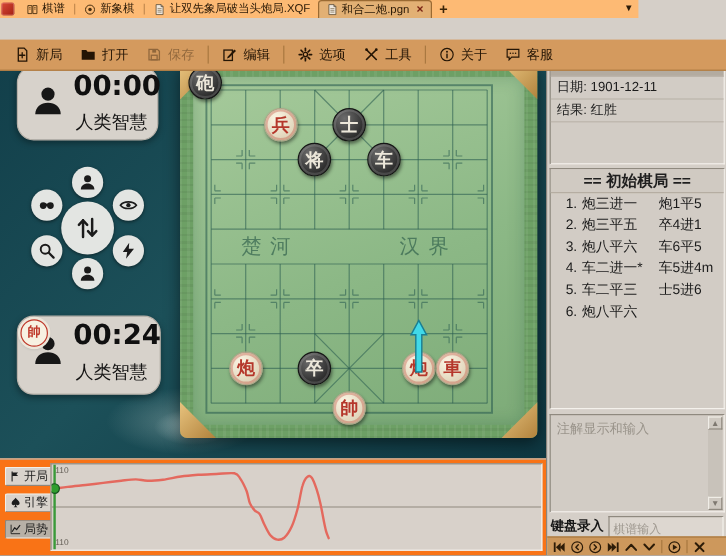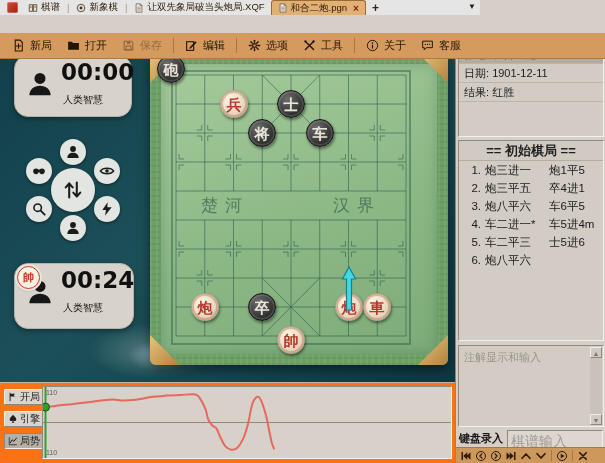--- a/index.html
+++ b/index.html
@@ -1,22 +1,22 @@
 <!DOCTYPE html>
 <html><head>
 <meta charset="utf-8">
 <style>
   html,body{margin:0;padding:0;background:#888;}
   *{box-sizing:border-box;}
   .stage{position:relative;width:605px;height:463px;overflow:hidden;
     font-family:"Liberation Sans","DejaVu Sans",sans-serif;background:#d5cfc8;}
 
   
-  .tabbar{position:absolute;left:0;top:0;width:480px;height:15px;background:#e5e5e5;
-    display:flex;align-items:center;font-size:9.5px;color:#2b1a07;z-index:6;padding-left:6px;}
+  .tabbar{position:absolute;left:0;top:0;width:532px;height:15px;background:#fdba74;
+    display:flex;align-items:center;font-size:9.5px;color:#2b1a07;z-index:6;padding-left:0;}
   .appicon{width:11px;height:11px;border-radius:2px;margin:0 4px 0 1px;
     background:linear-gradient(135deg,#d94a38,#a31f12);box-shadow:inset 0 0 0 1px rgba(255,255,255,.25);}
   .tab{display:flex;align-items:center;gap:3px;padding:0 6px;height:15px;cursor:default;white-space:nowrap;}
   .tab.active{background:#e2b074;border:1px solid #9a6a33;border-bottom:none;border-radius:3px 3px 0 0;}
   .tab .ticon{display:inline-flex;width:10px;height:10px;color:#4a3010;}
   .tab .tclose{color:#7a2414;font-weight:bold;margin-left:3px;font-size:10px;}
   .tsep{color:rgba(90,50,10,.45);padding:0 1px;}
   .newtab{padding:0 6px;font-size:12px;font-weight:bold;color:#3a2408;}
   .tab-overflow{position:absolute;right:4px;top:2px;font-size:8px;color:#2b1a07;}
 
@@ -34,21 +34,21 @@
   .lotus1{position:absolute;left:88px;top:282px;width:130px;height:56px;border-radius:50%;
     background:radial-gradient(ellipse at center,rgba(225,238,232,.30),rgba(225,238,232,0) 70%);}
   .lotus2{position:absolute;left:128px;top:300px;width:64px;height:30px;border-radius:50%;
     background:radial-gradient(ellipse at center,rgba(240,248,244,.35),rgba(240,248,244,0) 70%);}
 
   .pcard{position:absolute;width:118px;height:62px;background:#d7d2cb;border:1px solid #b7b1a9;
     border-radius:14px;box-shadow:0 2px 5px rgba(0,0,0,.35);text-align:right;}
   .pcard .person{position:absolute;left:10px;top:13px;width:30px;height:34px;color:#171717;}
   .pcard .ptime{position:absolute;left:46px;top:3px;width:68px;font-family:"DejaVu Sans",sans-serif;
     font-size:23px;font-weight:bold;color:#101010;letter-spacing:0px;}
-  .pcard .pname{position:absolute;left:48px;top:37px;font-size:10px;color:#141414;}
+  .pcard .pname{position:absolute;left:48px;top:37px;font-size:15px;color:#141414;}
   .badge{position:absolute;width:23px;height:23px;border-radius:50%;background:#f7f1e2;
     border:1.5px solid #bf392b;box-shadow:0 0 0 2px #ece6da,0 1px 3px rgba(0,0,0,.4);
     color:#bf392b;font-size:11px;font-weight:bold;text-align:center;line-height:21px;z-index:3;}
 
   .clusterbtn{position:absolute;border-radius:50%;background:#e3e5e2;display:flex;align-items:center;
     justify-content:center;color:#1b1b1b;box-shadow:0 1px 3px rgba(0,0,0,.5);}
   .clusterbtn.small{width:26px;height:26px;}
   .clusterbtn.big{width:44px;height:44px;}
   .clusterbtn .icn{display:inline-flex;}
 
@@ -92,21 +92,21 @@
   .annbox textarea{position:absolute;left:1px;top:1px;width:131px;height:78px;border:none;outline:none;
     background:transparent;resize:none;font-family:inherit;font-size:11px;color:#333;padding:3px 4px;}
   .annbox textarea::placeholder{color:#9a948b;}
   .annscroll{position:absolute;right:1px;top:1px;width:12px;height:78px;background:#c8c2ba;}
   .annscroll .sarrow{position:absolute;left:0;width:12px;height:11px;font-size:7px;text-align:center;
     line-height:11px;color:#7e7870;background:#cfc9c1;border:1px solid;border-color:#f0ede7 #8f897f #8f897f #f0ede7;}
   .sarrow.up{top:0;} .sarrow.down{bottom:0;}
   .kbrow{position:absolute;left:0px;top:389px;width:150px;height:17px;}
   .kblabel{position:absolute;left:3px;top:1px;font-size:11px;font-weight:bold;color:#161616;}
   .kbinput{position:absolute;left:51px;top:0px;width:96px;height:16px;border:1px solid;
-    border-color:#8f897f #f4f1ec #f4f1ec #8f897f;background:#ddd7d0;font-size:14px;color:#333;padding:10px 3px;outline:none;}
+    border-color:#8f897f #f4f1ec #f4f1ec #8f897f;background:#ddd7d0;font-size:10px;color:#333;padding:10px 3px;outline:none;}
   .kbinput::placeholder{color:#a09a91;}
   .playbar{position:absolute;left:0;top:406px;width:150px;height:16px;background:#cd985c;
     border-top:1px solid #a87840;display:flex;align-items:center;padding:0 3px;gap:1px;}
   .pbtn{display:inline-flex;width:14px;height:13px;color:#2d1c08;align-items:center;justify-content:center;}
   .psep{width:1px;height:11px;background:#a87840;margin:0 2px;}
 
   
   .bstrip{position:absolute;left:0;top:382px;width:455px;height:81px;background:#f97316;border-top:1px solid #bdb6ae;}
   .cbtn{position:absolute;left:4px;width:40px;height:16px;background:#d9d3cc;border:1px solid;
     border-color:#f2efe9 #8d877f #8d877f #f2efe9;border-radius:2px;font-size:10px;color:#1d1d1d;

